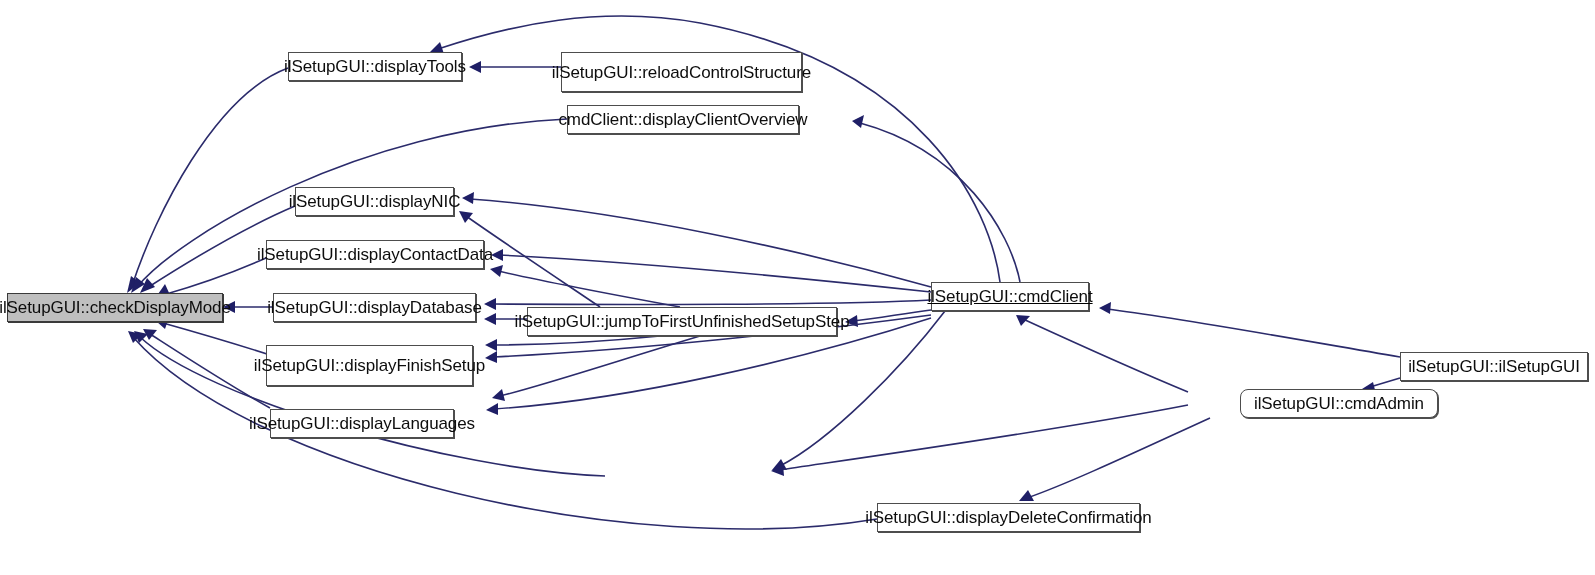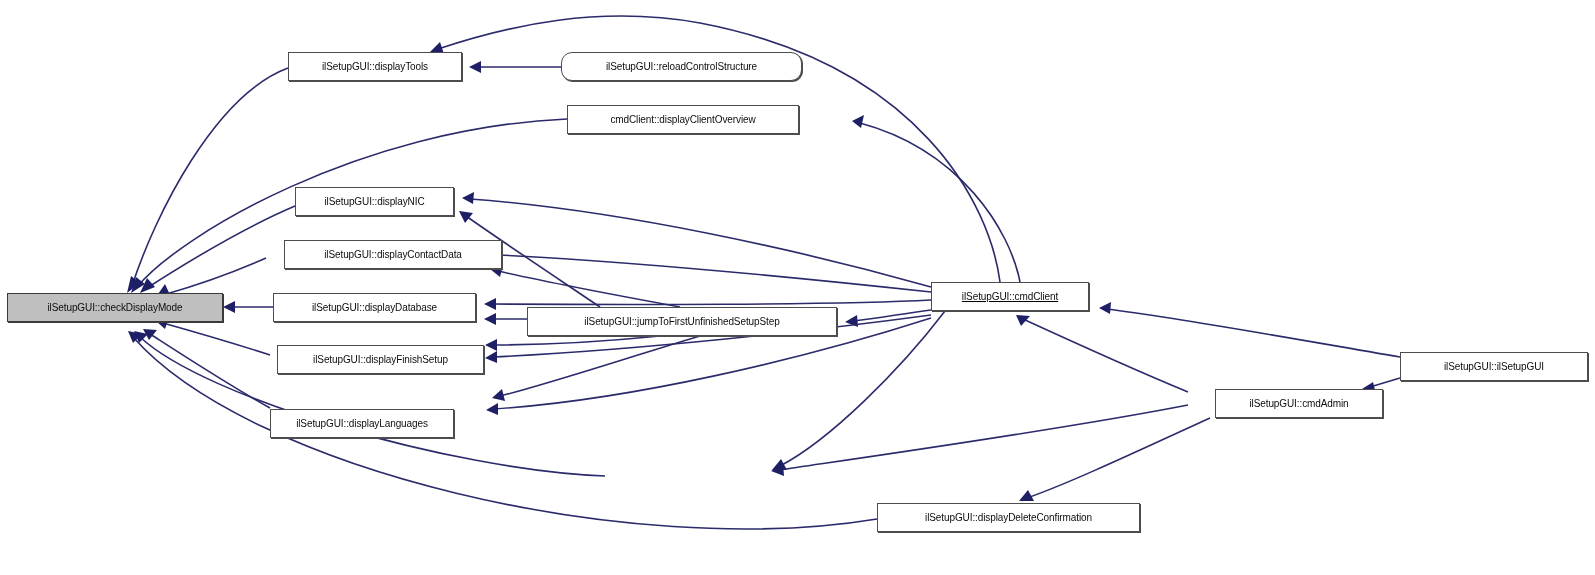--- a/index.html
+++ b/index.html
@@ -44,21 +44,21 @@
     box-shadow: 1px 1px 0 0 #4d4d4d;
     white-space: nowrap;
   }
   .node-box.root {
     background: #bfbfbf;
     border: 1px solid #3a3a3a;
     box-shadow: 1px 1px 0 0 #3a3a3a;
   }
   .node-label {
     font-family: "Liberation Sans", sans-serif;
-    font-size: 10px;
+    font-size: 17px;
     color: #0d0d0d;
     line-height: 1;
     letter-spacing: -0.1px;
     padding: 0 9px;
   }
 </style>
 </head>
 <body>
 
 <div id="graph-root">
@@ -195,50 +195,50 @@
     </g>
 
   </svg>
 
   <div class="node-box root" style="left:7px;  top:293px; width:216px; height:29px;">
     <span class="node-label">ilSetupGUI::checkDisplayMode</span>
   </div>
   <div class="node-box" style="left:288px; top:52px;  width:174px; height:29px;">
     <span class="node-label">ilSetupGUI::displayTools</span>
   </div>
-  <div class="node-box" style="left:561px; top:52px;  width:241px; height:29px;border-radius:11px;">
+  <div class="node-box" style="left:561px; top:52px;  width:241px; height:40px;">
     <span class="node-label">ilSetupGUI::reloadControlStructure</span>
   </div>
   <div class="node-box" style="left:567px; top:105px; width:232px; height:29px;">
     <span class="node-label">cmdClient::displayClientOverview</span>
   </div>
   <div class="node-box" style="left:295px; top:187px; width:159px; height:29px;">
     <span class="node-label">ilSetupGUI::displayNIC</span>
   </div>
-  <div class="node-box" style="left:284px; top:240px; width:218px; height:29px;">
+  <div class="node-box" style="left:266px; top:240px; width:218px; height:29px;">
     <span class="node-label">ilSetupGUI::displayContactData</span>
   </div>
   <div class="node-box" style="left:273px; top:293px; width:203px; height:29px;">
     <span class="node-label">ilSetupGUI::displayDatabase</span>
   </div>
   <div class="node-box" style="left:527px; top:307px; width:310px; height:29px;">
     <span class="node-label">ilSetupGUI::jumpToFirstUnfinishedSetupStep</span>
   </div>
-  <div class="node-box" style="left:277px; top:345px; width:207px; height:29px;">
+  <div class="node-box" style="left:266px; top:345px; width:207px; height:41px;">
     <span class="node-label">ilSetupGUI::displayFinishSetup</span>
   </div>
   <div class="node-box" style="left:270px; top:409px; width:184px; height:29px;">
     <span class="node-label">ilSetupGUI::displayLanguages</span>
   </div>
   <div class="node-box" style="left:877px; top:503px; width:263px; height:29px;">
     <span class="node-label">ilSetupGUI::displayDeleteConfirmation</span>
   </div>
   <div class="node-box" style="left:931px; top:282px; width:158px; height:29px;text-decoration:underline;">
     <span class="node-label">ilSetupGUI::cmdClient</span>
   </div>
-  <div class="node-box" style="left:1215px; top:389px; width:168px; height:29px;">
+  <div class="node-box" style="left:1240px; top:389px; width:198px; height:29px;border-radius:8px;">
     <span class="node-label">ilSetupGUI::cmdAdmin</span>
   </div>
   <div class="node-box" style="left:1400px; top:352px; width:188px; height:29px;">
     <span class="node-label">ilSetupGUI::ilSetupGUI</span>
   </div>
 
 </div>
 
 </body></html>

